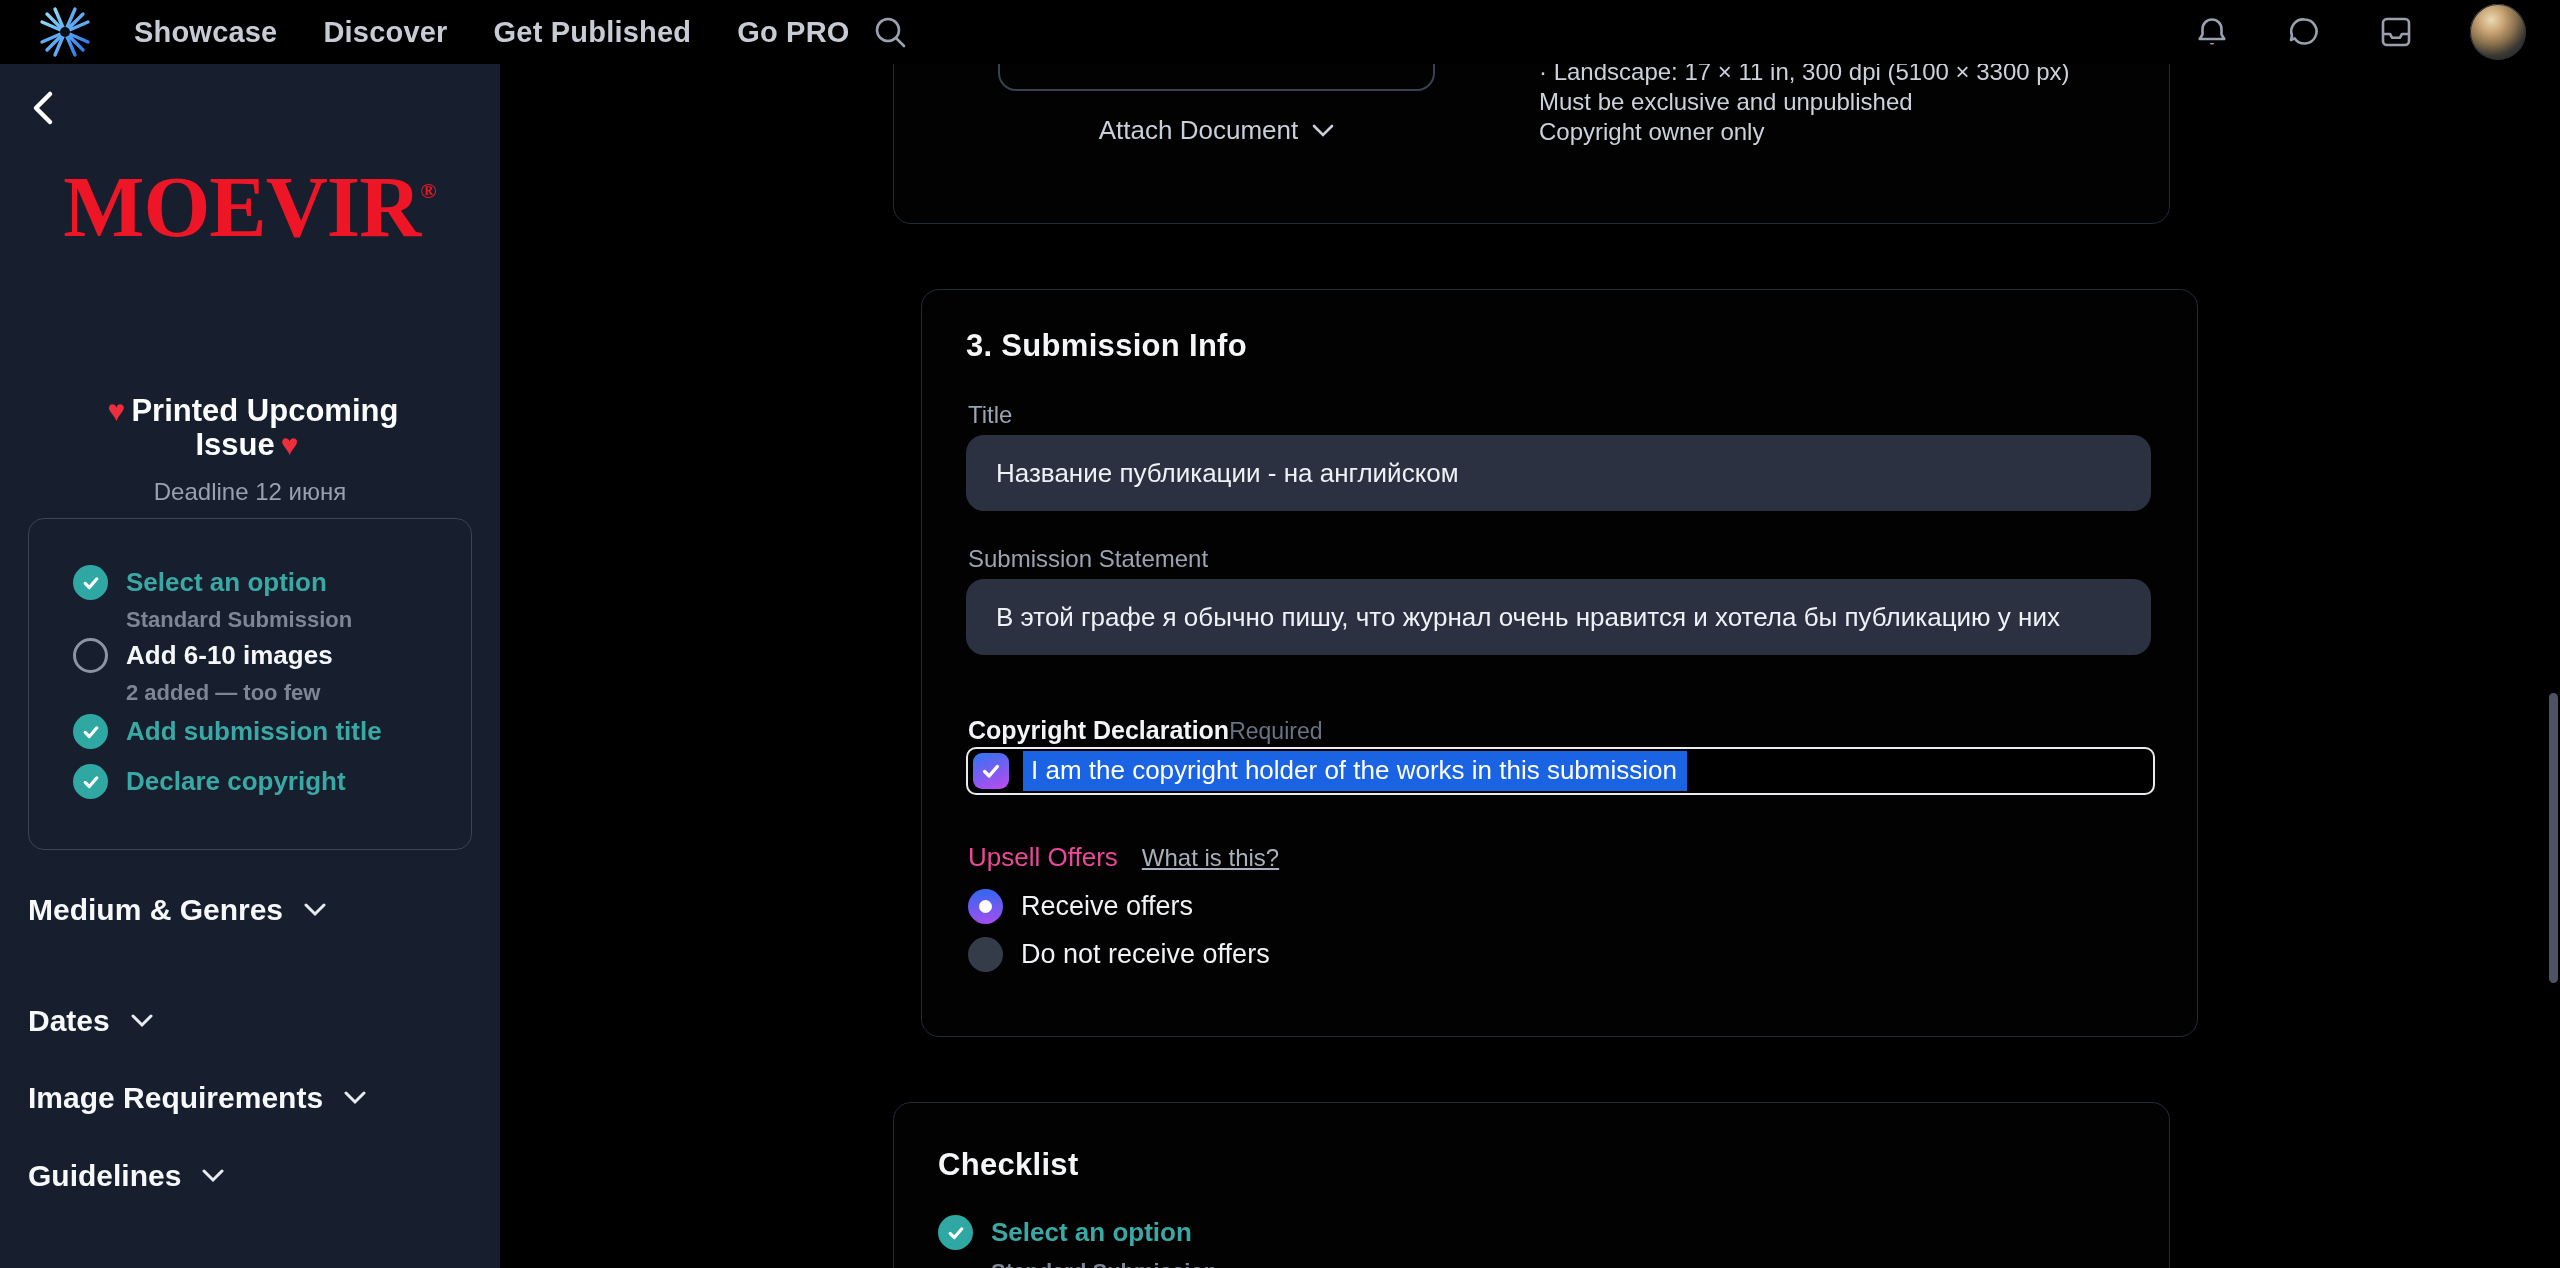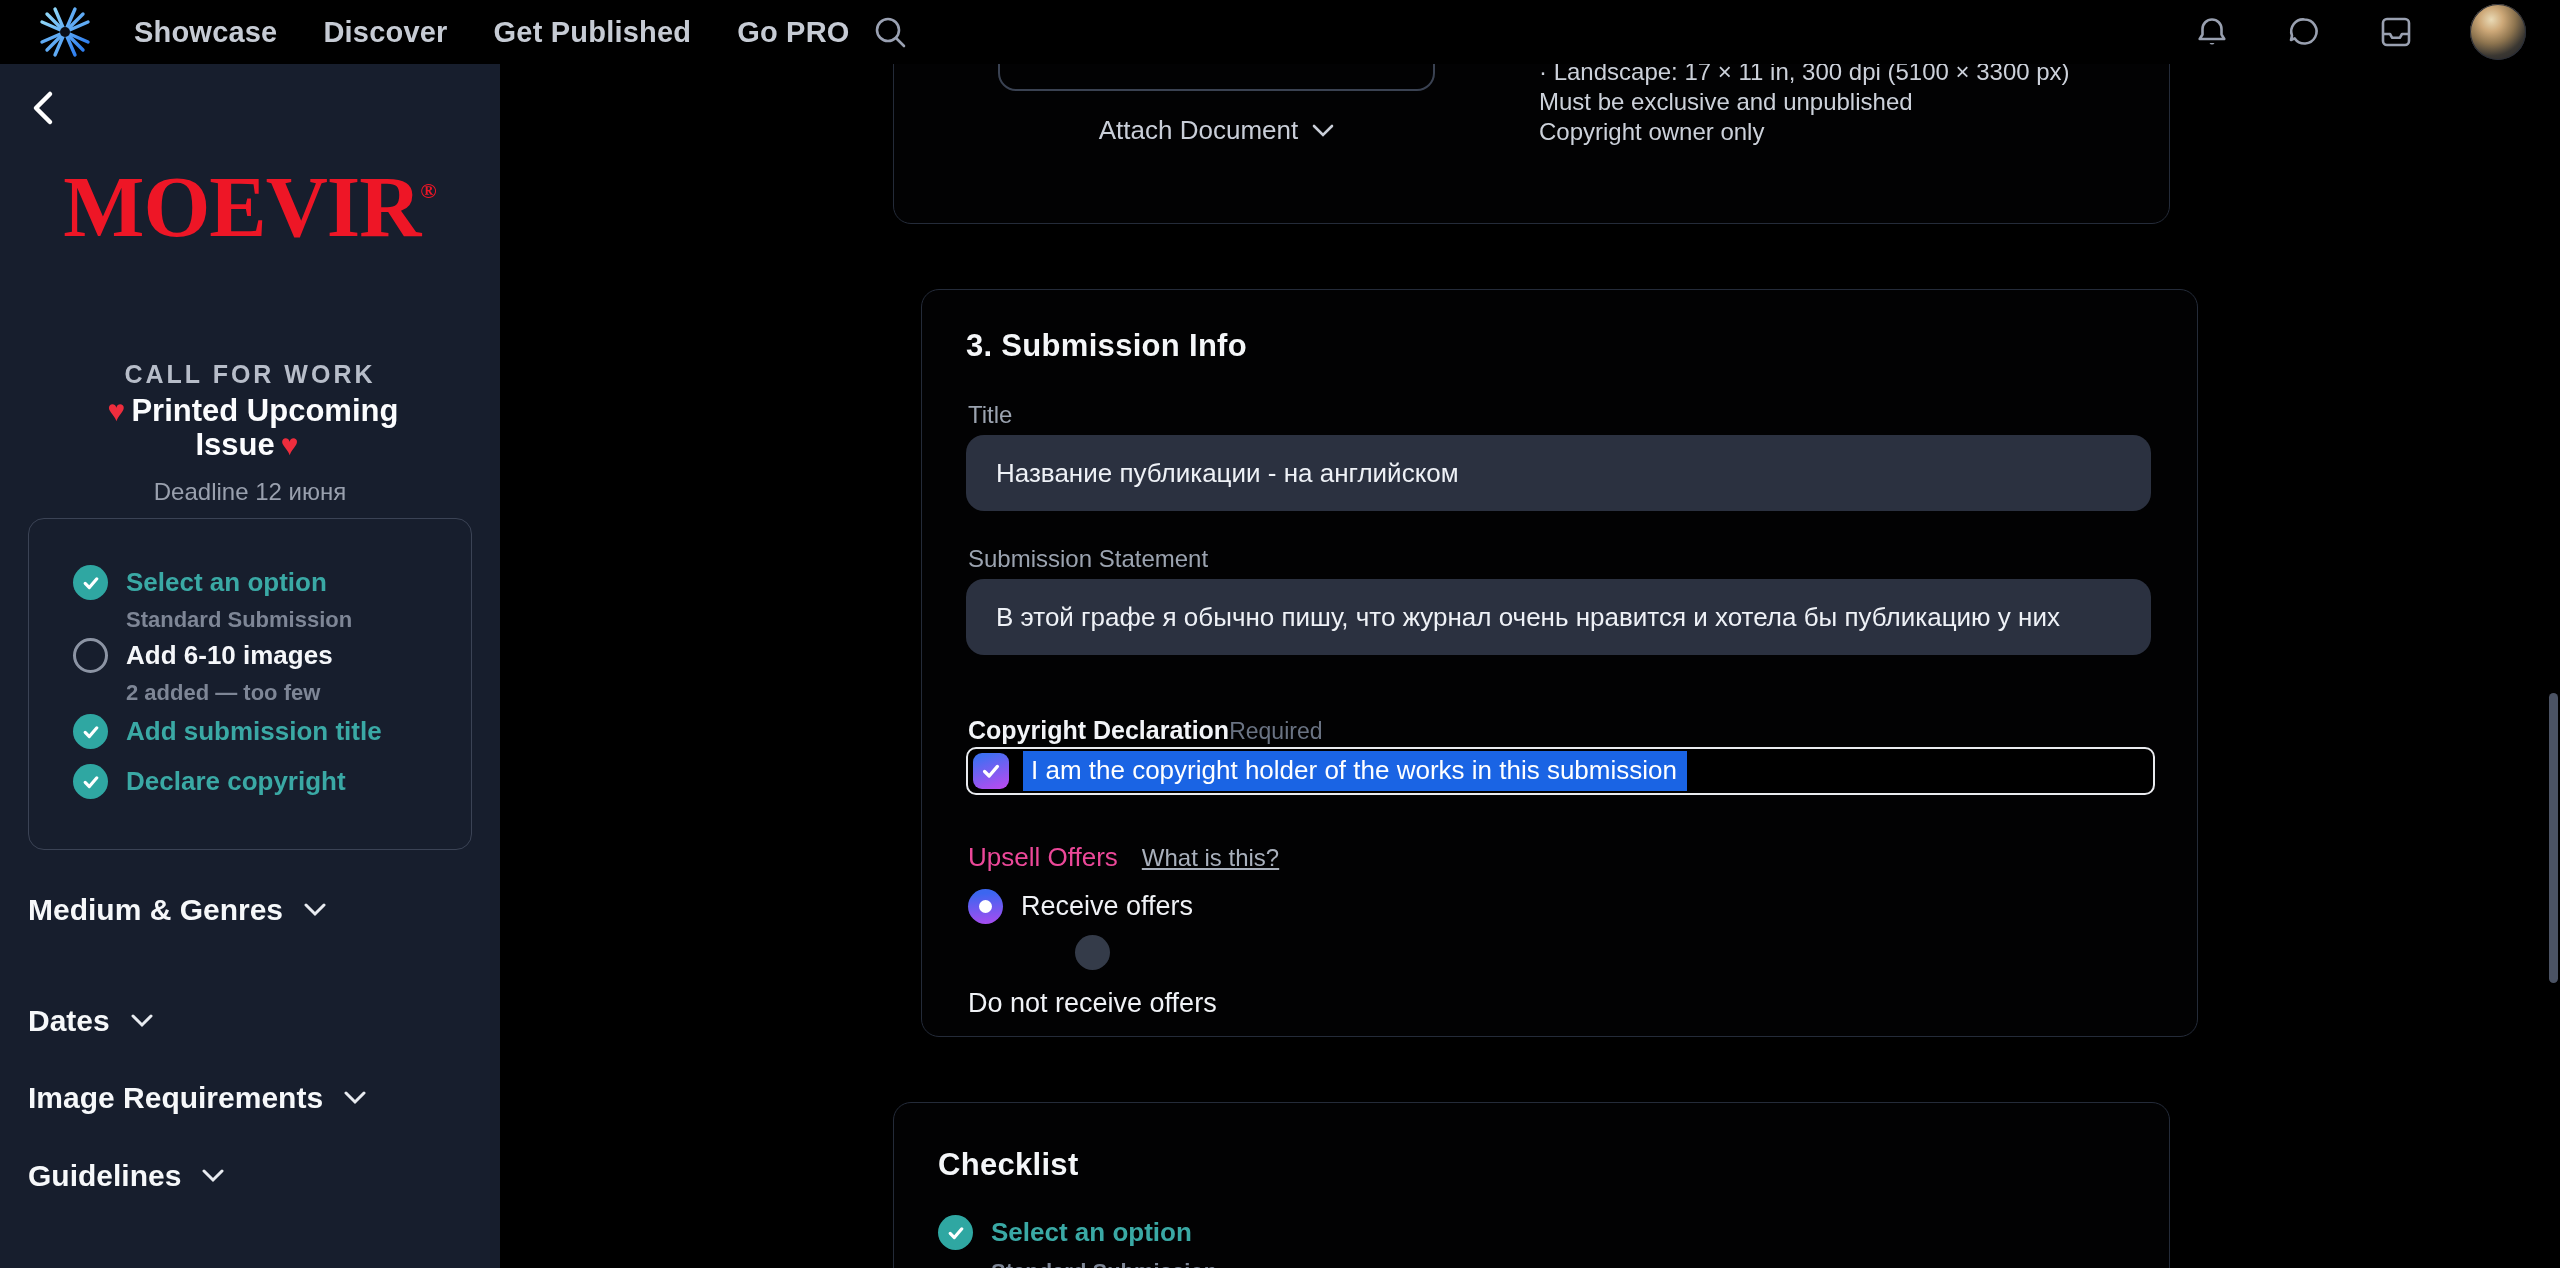--- a/index.html
+++ b/index.html
@@ -132,21 +132,21 @@
 
     <div class="upsell-row">
       <span class="upsell-label">Upsell Offers</span>
       <span class="upsell-link">What is this?</span>
     </div>
 
     <div class="radio-row" style="top:597px;">
       <span class="radio sel"></span>
       <span class="radio-label">Receive offers</span>
     </div>
-    <div class="radio-row" style="top:645px;flex-direction:column;">
+    <div class="radio-row" style="top:645px;">
       <span class="radio unsel"></span>
       <span class="radio-label">Do not receive offers</span>
     </div>
   </div>
 
   <div class="card card3">
     <div class="h2" style="top:44px;">Checklist</div>
     <div class="chk-row" style="left:44px; top:112px;">
       <span class="chk-circle">
         <svg width="20" height="20" viewBox="0 0 24 24">
@@ -162,21 +162,20 @@
     <div class="back-btn">
       <svg width="40" height="44" viewBox="0 0 40 44">
         <polyline points="26,8 12,22 26,36" fill="none" stroke="#fff" stroke-width="4.5" stroke-linecap="round" stroke-linejoin="round"></polyline>
       </svg>
     </div>
 
     <div class="brand-wrap">
       <span class="brand"><span>MOEVIR</span><sup>®</sup></span>
     </div>
 
-    <div class="cfw">CALL FOR WORK</div>
 
     <div class="issue-title">
       <div>
         <span class="heart">♥</span><span>Printed Upcoming</span>
       </div>
       <div>
         <span>Issue</span><span class="heart">♥</span>
       </div>
     </div>
 

